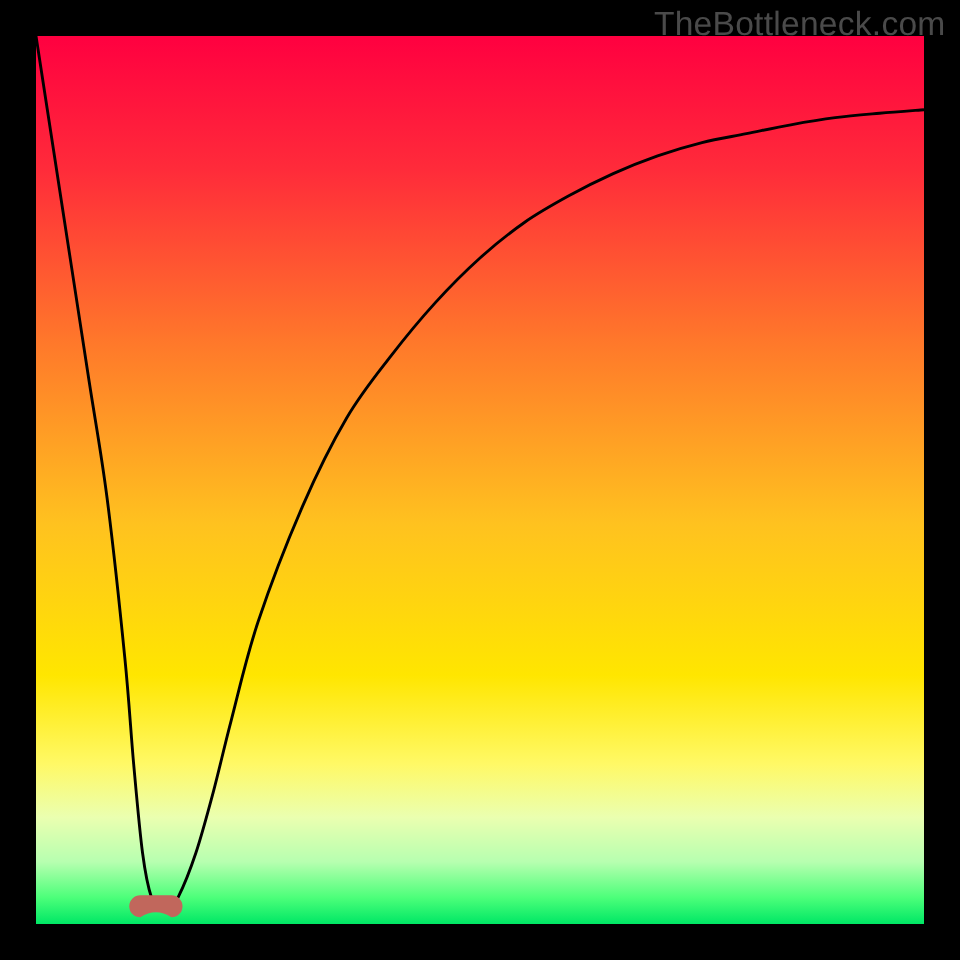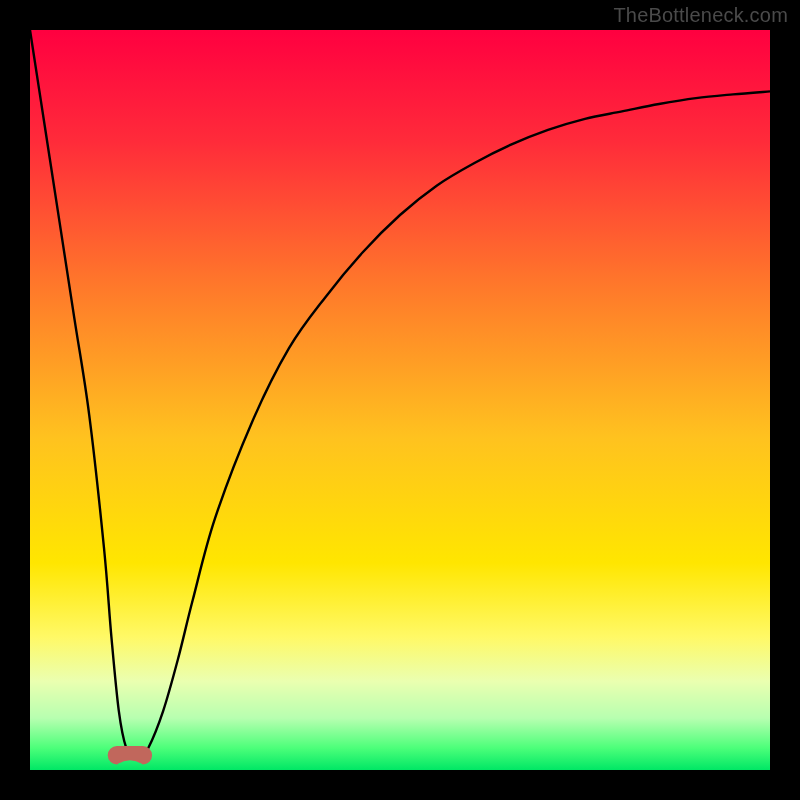--- a/index.html
+++ b/index.html
@@ -24,21 +24,21 @@
     left: 30px;
     top: 30px;
     width: 740px;
     height: 740px;
     overflow: hidden;
   }
   .watermark {
     position: absolute;
     top: 4px;
     right: 12px;
-    font-size: 20px;
+    font-size: 28px;
     font-weight: 500;
     color: #4a4a4a;
     letter-spacing: 0.2px;
   }
   svg {
     display: block;
   }
 </style>
 </head>
 <body>

